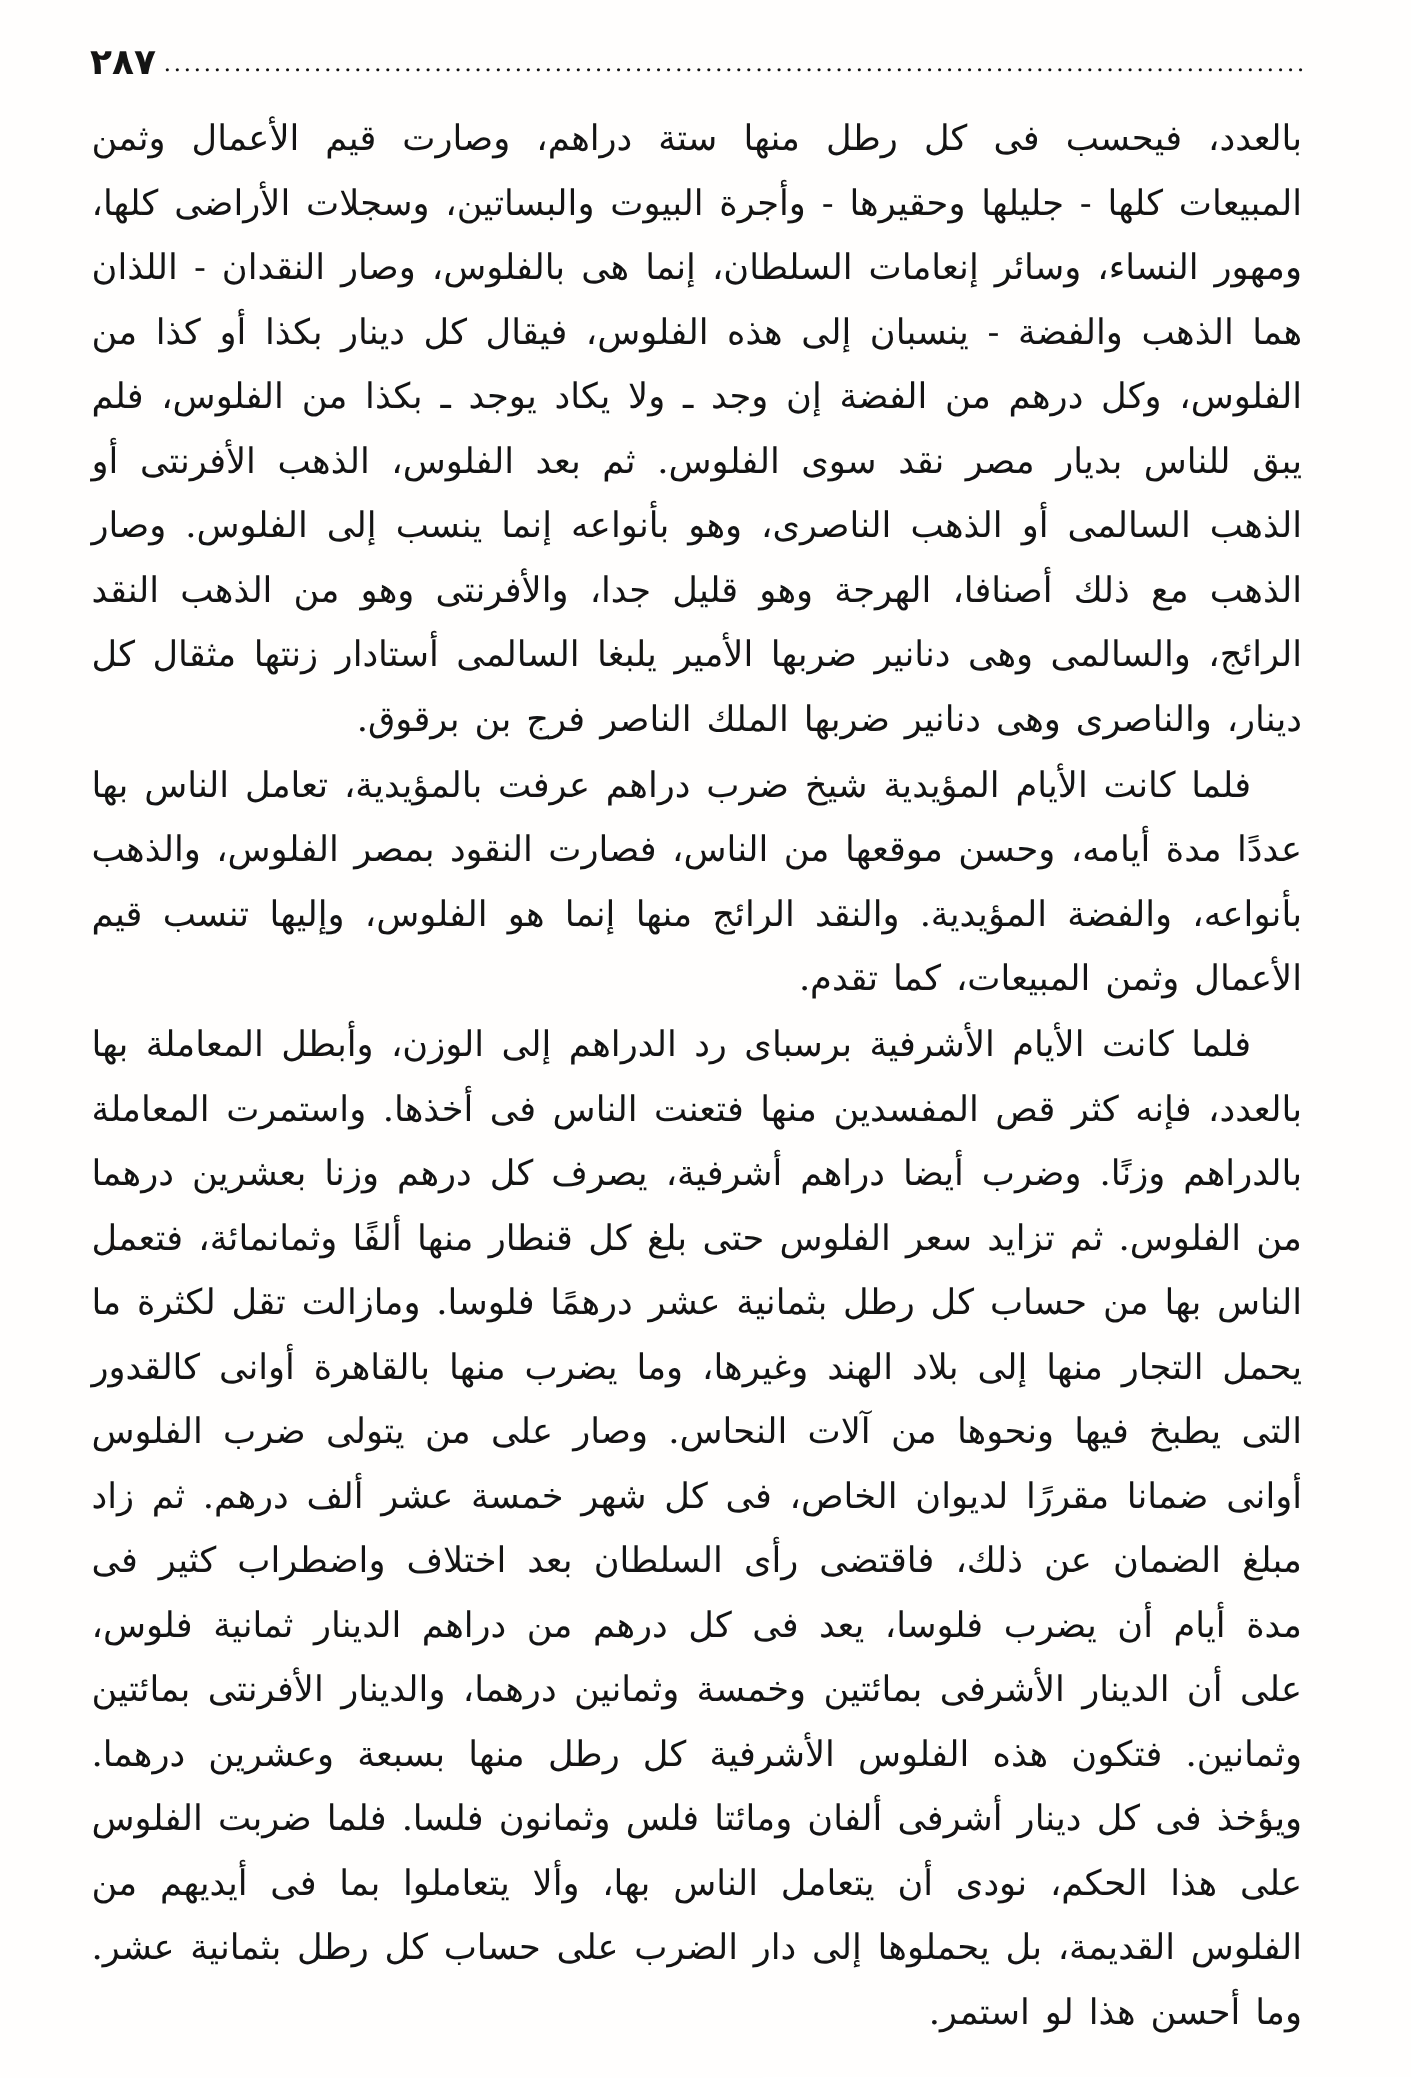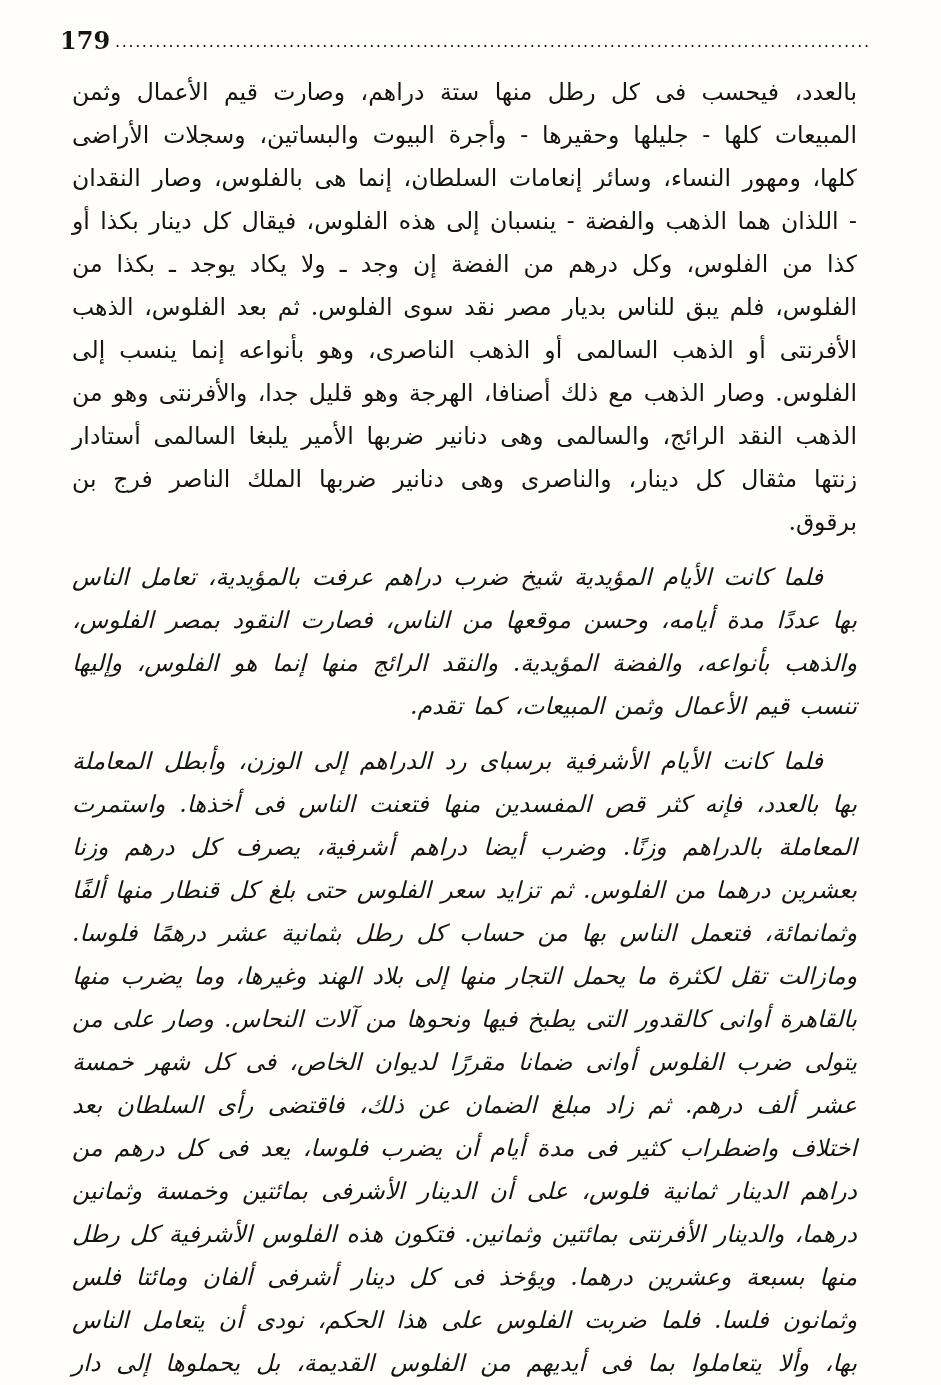--- a/index.html
+++ b/index.html
@@ -40,39 +40,38 @@
     font-weight: normal;
     transform: translateY(-2px);
     direction: ltr;
     text-align: left;
   }
   .header .page-num {
     flex: 0 0 auto;
     font-size: 24px;
   }
   .body p {
-    margin: 12px;
+    margin: 1px;
     font-size: 23.5px;
     line-height: 43px;
     text-align: justify;
     word-spacing: 2.5px;
   }
   .body p.indent {
     text-indent: 34px;
-    font-style: italic;
   }
 </style>
 </head>
 <body>
 
 <div class="page">
 
   <div class="header">
     <span class="leader">........................................................................................................................................................</span>
-    <span class="page-num">179</span>
+    <span class="page-num">٢٨٧</span>
   </div>
 
   <div class="body">
     <p>بالعدد، فيحسب فى كل رطل منها ستة دراهم، وصارت قيم الأعمال وثمن المبيعات كلها - جليلها وحقيرها - وأجرة البيوت والبساتين، وسجلات الأراضى كلها، ومهور النساء، وسائر إنعامات السلطان، إنما هى بالفلوس، وصار النقدان - اللذان هما الذهب والفضة - ينسبان إلى هذه الفلوس، فيقال كل دينار بكذا أو كذا من الفلوس، وكل درهم من الفضة إن وجد ـ ولا يكاد يوجد ـ بكذا من الفلوس، فلم يبق للناس بديار مصر نقد سوى الفلوس. ثم بعد الفلوس، الذهب الأفرنتى أو الذهب السالمى أو الذهب الناصرى، وهو بأنواعه إنما ينسب إلى الفلوس. وصار الذهب مع ذلك أصنافا، الهرجة وهو قليل جدا، والأفرنتى وهو من الذهب النقد الرائج، والسالمى وهى دنانير ضربها الأمير يلبغا السالمى أستادار زنتها مثقال كل دينار، والناصرى وهى دنانير ضربها الملك الناصر فرج بن برقوق.</p>
     <p class="indent">فلما كانت الأيام المؤيدية شيخ ضرب دراهم عرفت بالمؤيدية، تعامل الناس بها عددًا مدة أيامه، وحسن موقعها من الناس، فصارت النقود بمصر الفلوس، والذهب بأنواعه، والفضة المؤيدية. والنقد الرائج منها إنما هو الفلوس، وإليها تنسب قيم الأعمال وثمن المبيعات، كما تقدم.</p>
     <p class="indent">فلما كانت الأيام الأشرفية برسباى رد الدراهم إلى الوزن، وأبطل المعاملة بها بالعدد، فإنه كثر قص المفسدين منها فتعنت الناس فى أخذها. واستمرت المعاملة بالدراهم وزنًا. وضرب أيضا دراهم أشرفية، يصرف كل درهم وزنا بعشرين درهما من الفلوس. ثم تزايد سعر الفلوس حتى بلغ كل قنطار منها ألفًا وثمانمائة، فتعمل الناس بها من حساب كل رطل بثمانية عشر درهمًا فلوسا. ومازالت تقل لكثرة ما يحمل التجار منها إلى بلاد الهند وغيرها، وما يضرب منها بالقاهرة أوانى كالقدور التى يطبخ فيها ونحوها من آلات النحاس. وصار على من يتولى ضرب الفلوس أوانى ضمانا مقررًا لديوان الخاص، فى كل شهر خمسة عشر ألف درهم. ثم زاد مبلغ الضمان عن ذلك، فاقتضى رأى السلطان بعد اختلاف واضطراب كثير فى مدة أيام أن يضرب فلوسا، يعد فى كل درهم من دراهم الدينار ثمانية فلوس، على أن الدينار الأشرفى بمائتين وخمسة وثمانين درهما، والدينار الأفرنتى بمائتين وثمانين. فتكون هذه الفلوس الأشرفية كل رطل منها بسبعة وعشرين درهما. ويؤخذ فى كل دينار أشرفى ألفان ومائتا فلس وثمانون فلسا. فلما ضربت الفلوس على هذا الحكم، نودى أن يتعامل الناس بها، وألا يتعاملوا بما فى أيديهم من الفلوس القديمة، بل يحملوها إلى دار الضرب على حساب كل رطل بثمانية عشر. وما أحسن هذا لو استمر.</p>
   </div>
 
 </div>
 

